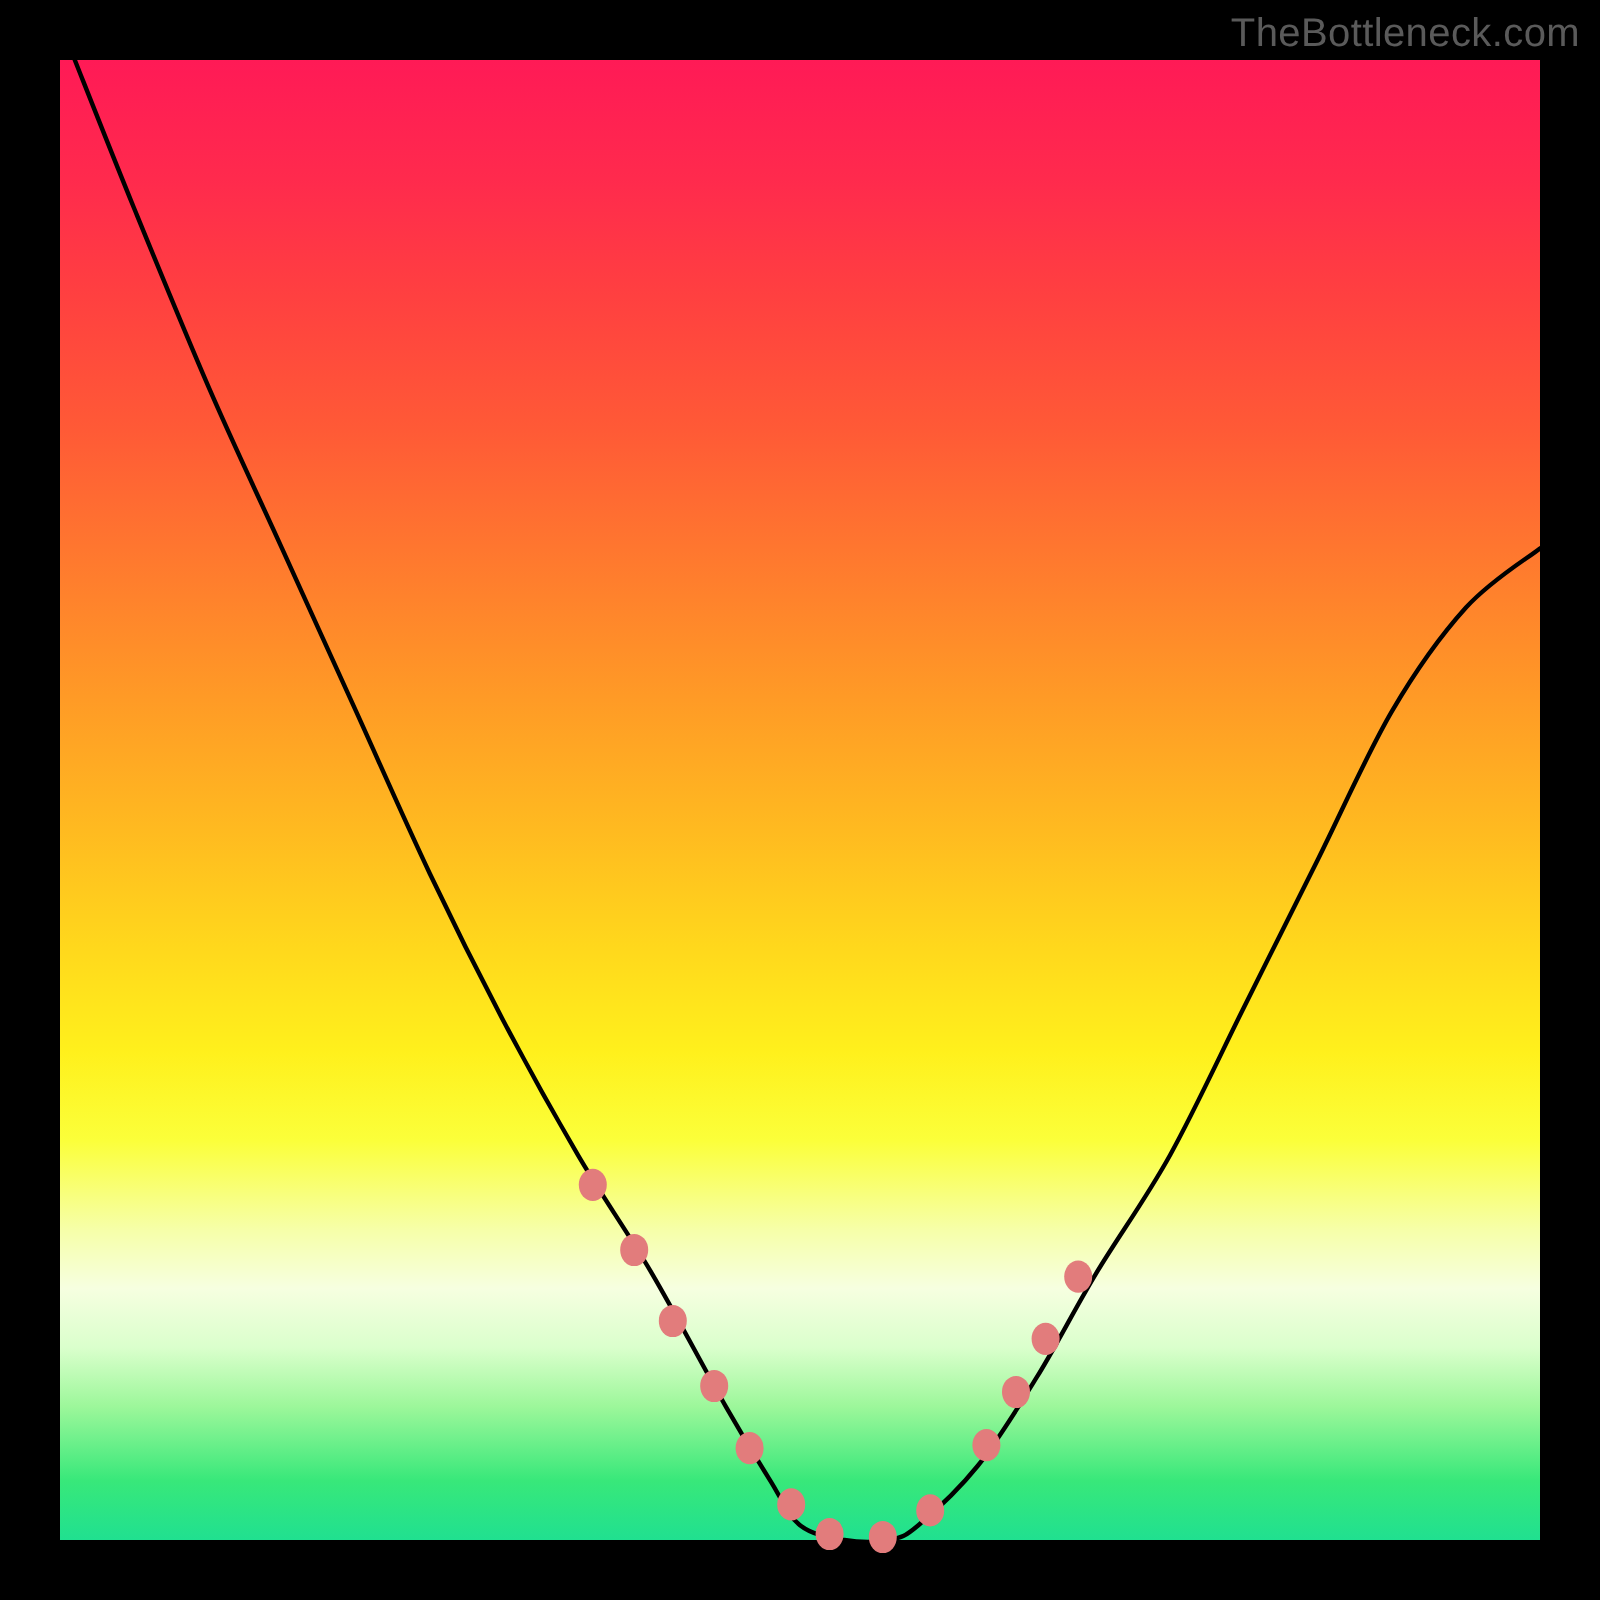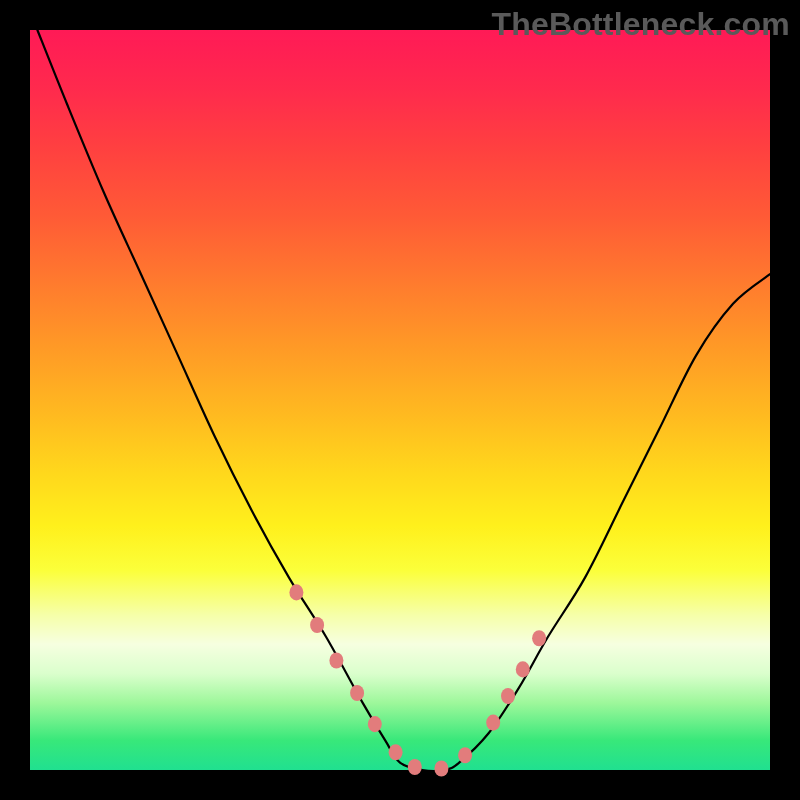--- a/index.html
+++ b/index.html
@@ -42,22 +42,22 @@
       #9cf79a 91%,
       #38e87a 96%,
       #20e090 100%
     );
   }
   .watermark {
     position: absolute;
     top: 6px;
     right: 10px;
     color: #5a5a5a;
-    font-size: 32px;
-    font-weight: 700;
+    font-size: 20px;
+    font-weight: 400;
     letter-spacing: 0.2px;
     user-select: none;
   }
   svg.curve-layer {
     position: absolute;
     left: 30px;
     top: 30px;
     width: 740px;
     height: 740px;
     overflow: visible;

